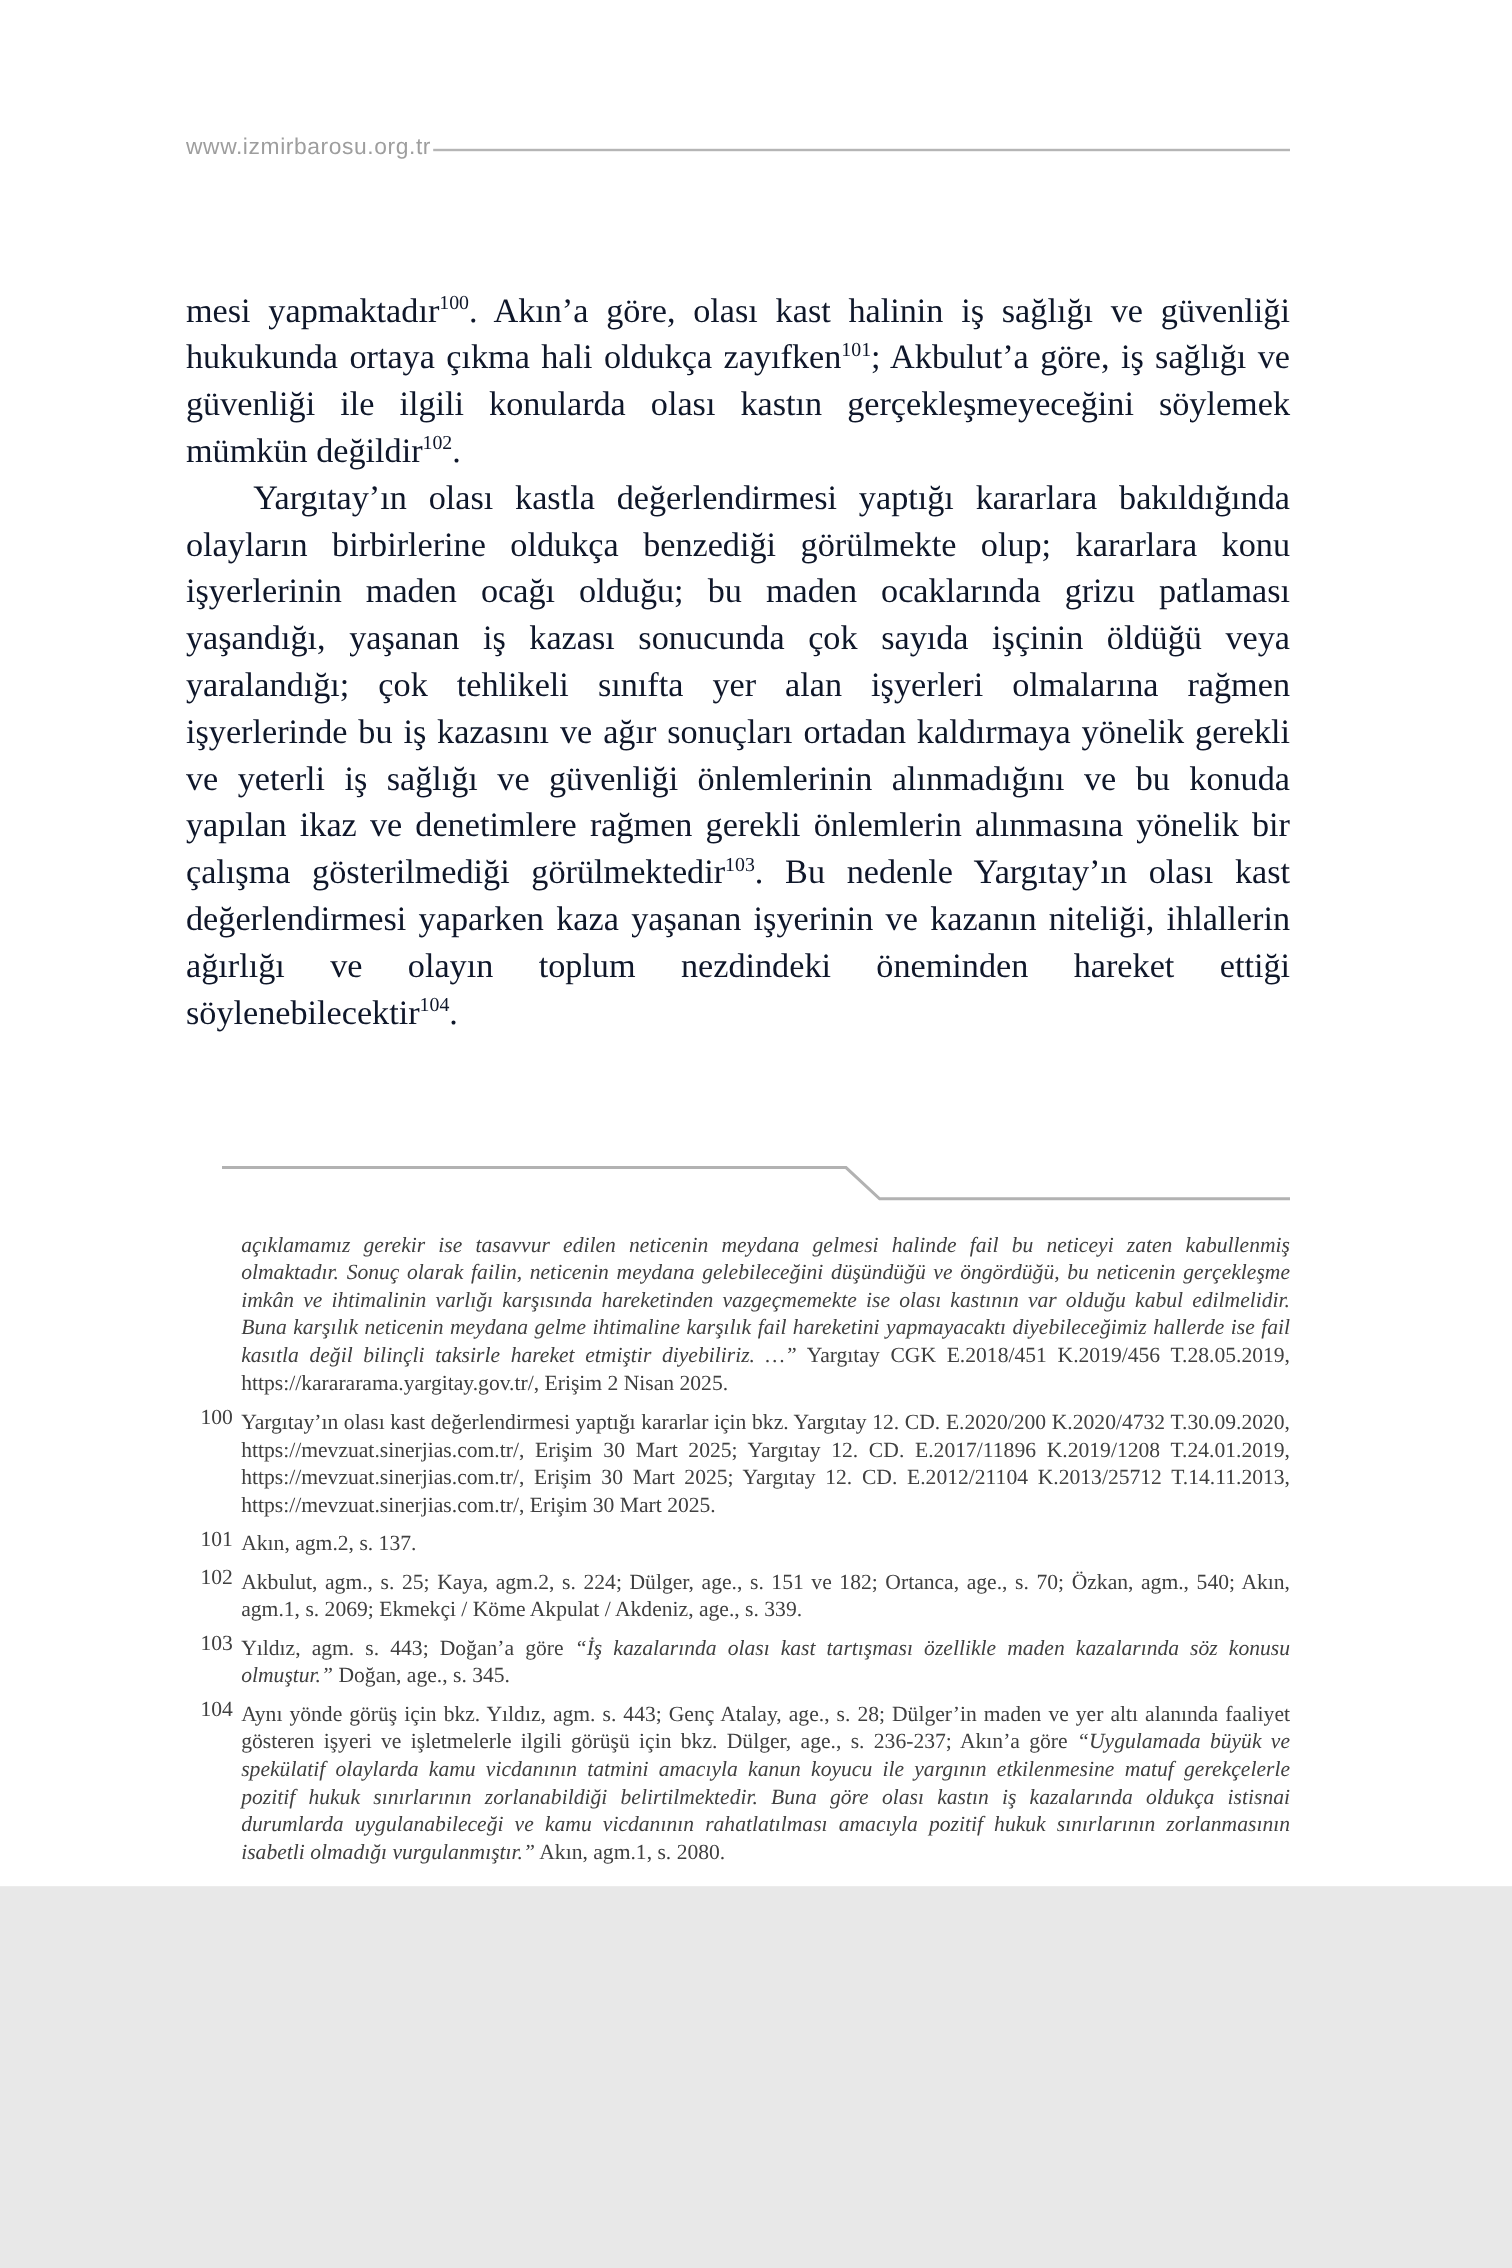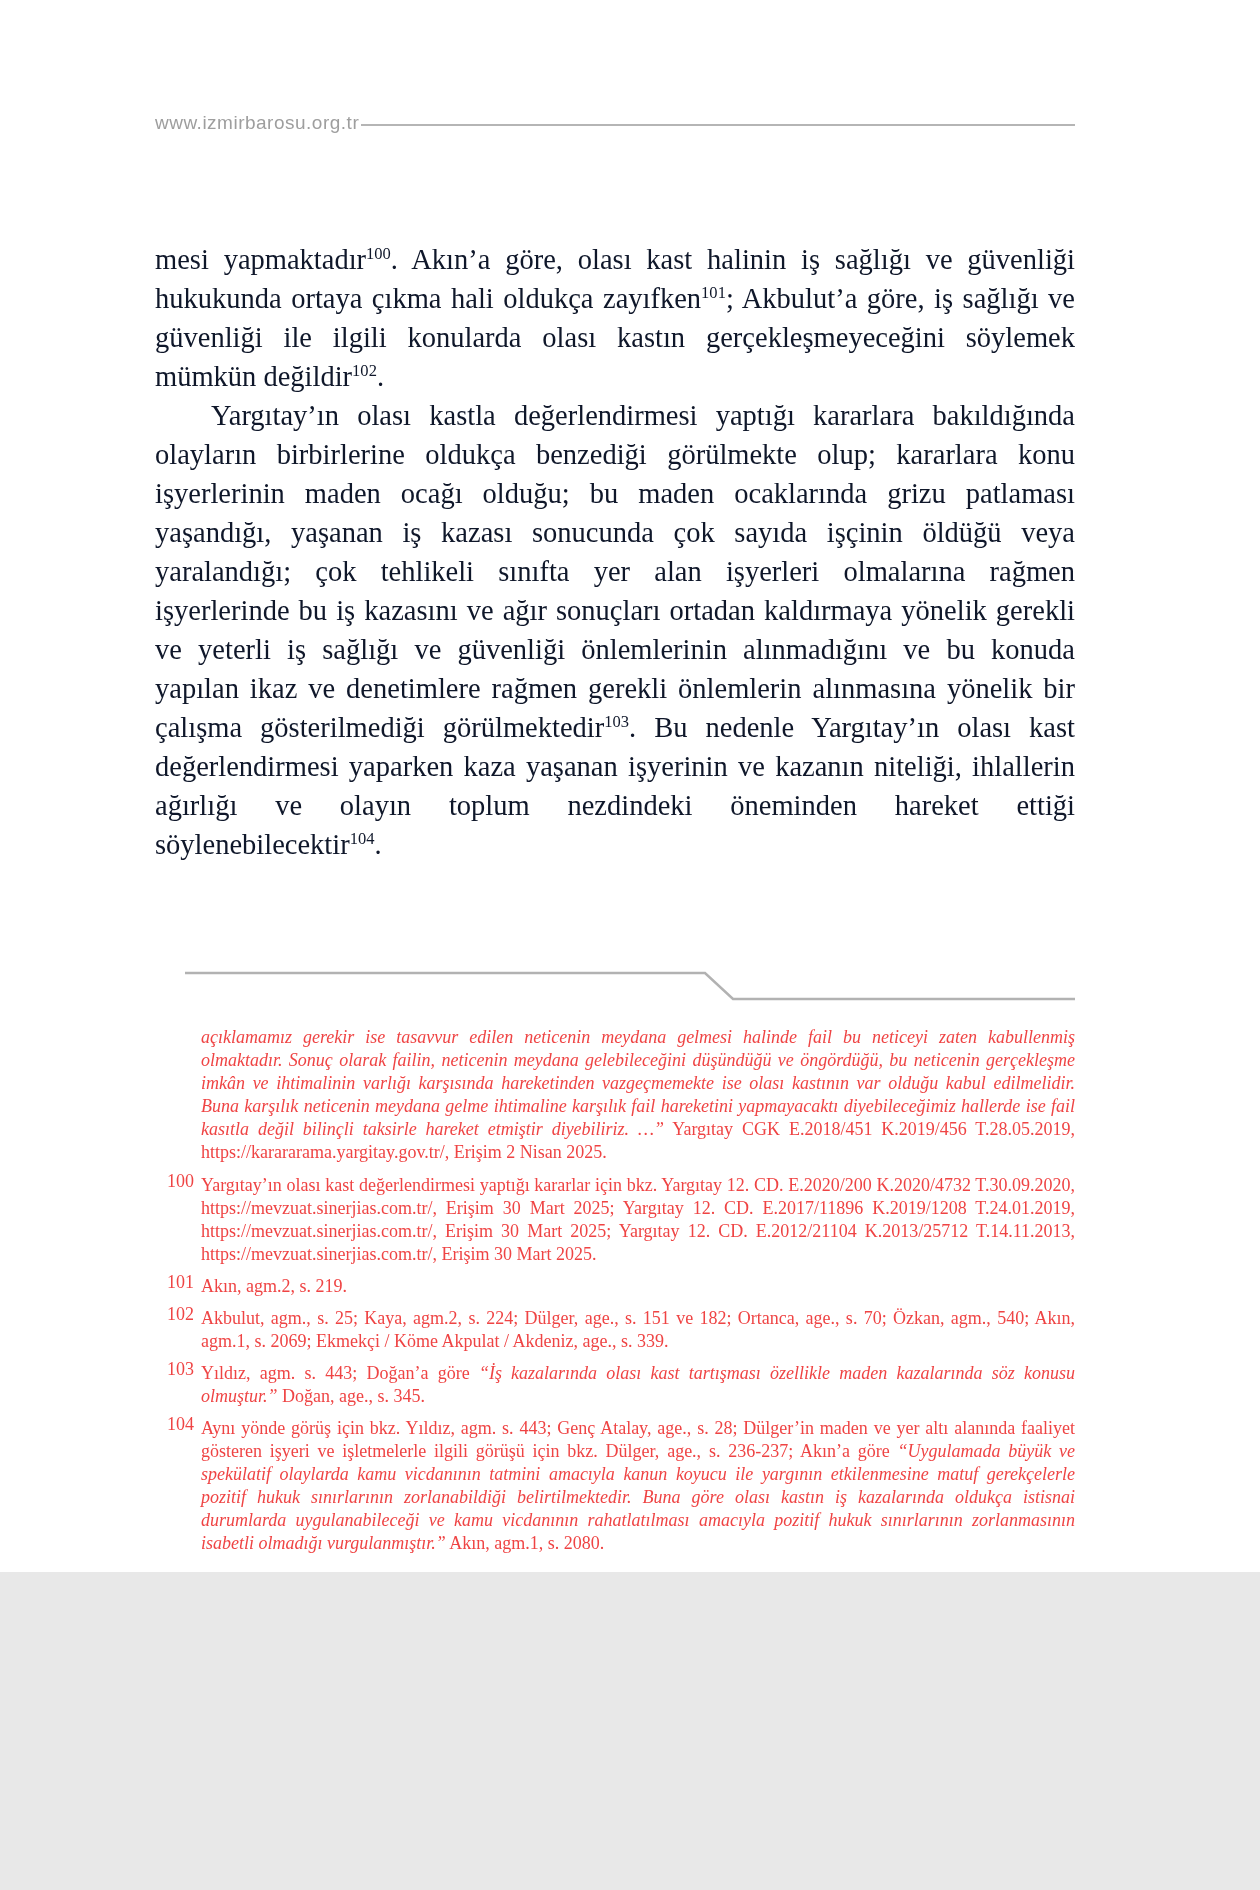--- a/index.html
+++ b/index.html
@@ -30,21 +30,21 @@
   sup.fnref { font-size:0.58em; line-height:0; vertical-align:super; letter-spacing:0; }
 
   
   .rule-svg { position:absolute; left:155px; width:920px; pointer-events:none; }
   .rule-svg polyline { fill:none; stroke:#b2b2b2; stroke-width:2.5; }
 
   
   .footnotes {
     position:absolute; left:155px; top:1026px; width:920px;
     font-size:18px; line-height:23px; text-align:justify;
-    color:#ef4444;
+    color:#404040;
     font-family:Liberation Serif, serif;
   }
   .fn-cont { margin:0 0 10px 46px; }
   .it { font-style:italic; }
   .fn { position:relative; padding-left:46px; margin-bottom:9px; }
   .fn-num {
     position:absolute; left:12px; top:-4px;
     font-size:18px; font-style:normal;
   }
 
@@ -78,21 +78,21 @@
 
   <div class="footnotes">
 
     <div class="fn-cont"><span class="it">açıklamamız gerekir ise tasavvur edilen neticenin meydana gelmesi halinde fail bu neticeyi zaten kabullenmiş olmaktadır. Sonuç olarak failin, neticenin meydana gelebileceğini düşündüğü ve öngördüğü, bu neticenin gerçekleşme imkân ve ihtimalinin varlığı karşısında hareketinden vazgeçmemekte ise olası kastının var olduğu kabul edilmelidir. Buna karşılık neticenin meydana gelme ihtimaline karşılık fail hareketini yapmayacaktı diyebileceğimiz hallerde ise fail kasıtla değil bilinçli taksirle hareket etmiştir diyebiliriz. …”</span><span> Yargıtay CGK E.2018/451 K.2019/456 T.28.05.2019, https://karararama.yargitay.gov.tr/, Erişim 2 Nisan 2025.</span></div>
 
     <div class="fn">
       <span class="fn-num">100</span><span>Yargıtay’ın olası kast değerlendirmesi yaptığı kararlar için bkz. Yargıtay 12. CD. E.2020/200 K.2020/4732 T.30.09.2020, https://mevzuat.sinerjias.com.tr/, Erişim 30 Mart 2025; Yargıtay 12. CD. E.2017/11896 K.2019/1208 T.24.01.2019, https://mevzuat.sinerjias.com.tr/, Erişim 30 Mart 2025; Yargıtay 12. CD. E.2012/21104 K.2013/25712 T.14.11.2013, https://mevzuat.sinerjias.com.tr/, Erişim 30 Mart 2025.</span><span class="it quote"></span><span></span>
     </div>
 
     <div class="fn">
-      <span class="fn-num">101</span><span>Akın, agm.2, s. 219.</span><span class="it quote"></span><span></span>
+      <span class="fn-num">101</span><span>Akın, agm.2, s. 137.</span><span class="it quote"></span><span></span>
     </div>
 
     <div class="fn">
       <span class="fn-num">102</span><span>Akbulut, agm., s. 25; Kaya, agm.2, s. 224; Dülger, age., s. 151 ve 182; Ortanca, age., s. 70; Özkan, agm., 540; Akın, agm.1, s. 2069; Ekmekçi / Köme Akpulat / Akdeniz, age., s. 339.</span><span class="it quote"></span><span></span>
     </div>
 
     <div class="fn">
       <span class="fn-num">103</span><span>Yıldız, agm. s. 443; Doğan’a göre </span><span class="it quote">“İş kazalarında olası kast tartışması özellikle maden kazalarında söz konusu olmuştur.”</span><span> Doğan, age., s. 345.</span>
     </div>
 

